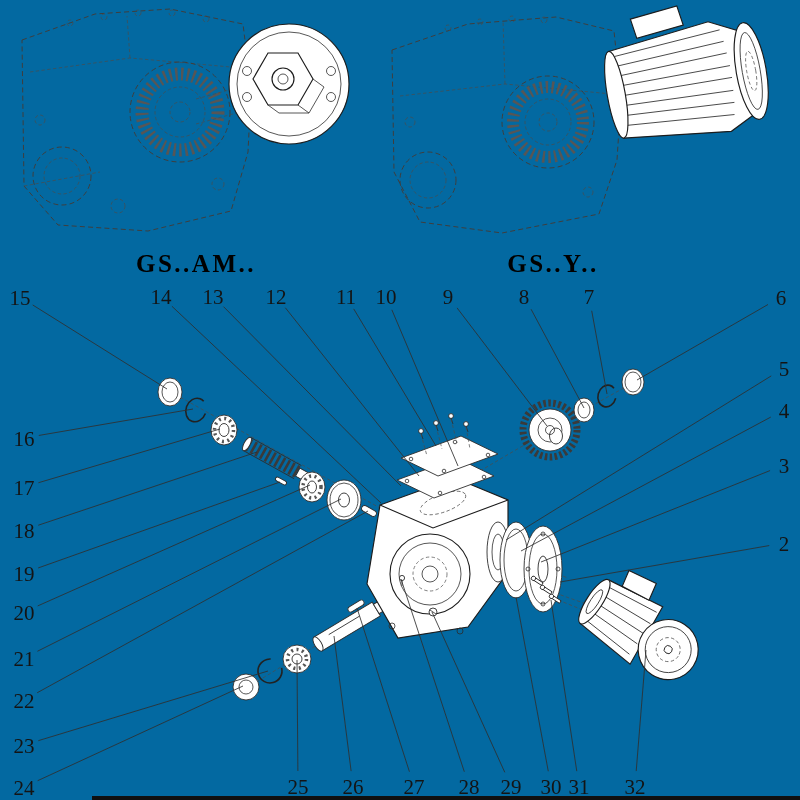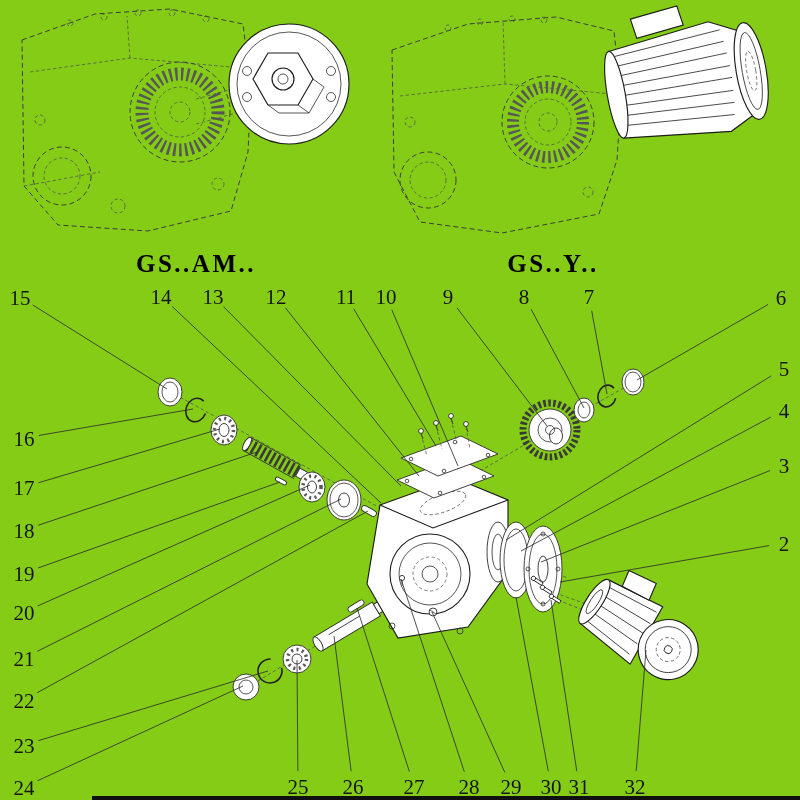--- a/index.html
+++ b/index.html
@@ -1,16 +1,16 @@
 <!DOCTYPE html>
 <html><head>
 <meta charset="utf-8">
 <style>
   html,body{margin:0;padding:0;background:#fff;}
-  .stage{width:800px;height:800px;background:#84cc16;position:relative;overflow:hidden;
+  .stage{width:800px;height:800px;background:#0369a1;position:relative;overflow:hidden;
          font-family:"Liberation Serif", serif;}
   svg{display:block;}
   .dash  {fill:none;stroke:#3e3e3e;stroke-width:1;stroke-dasharray:5 3.2;}
   .dash2 {fill:none;stroke:#4a4a4a;stroke-width:0.7;stroke-dasharray:3.4 2.4;}
   .solid {fill:#ffffff;stroke:#1c1c1c;stroke-width:1.15;}
   .sline {fill:none;stroke:#1c1c1c;stroke-width:1.1;}
   .thin  {fill:none;stroke:#2c2c2c;stroke-width:0.8;}
   .thinw {fill:#ffffff;stroke:#2c2c2c;stroke-width:0.9;}
   .hatch {fill:none;stroke:#565656;}
   .snap  {fill:none;stroke:#222222;stroke-width:1.6;}

